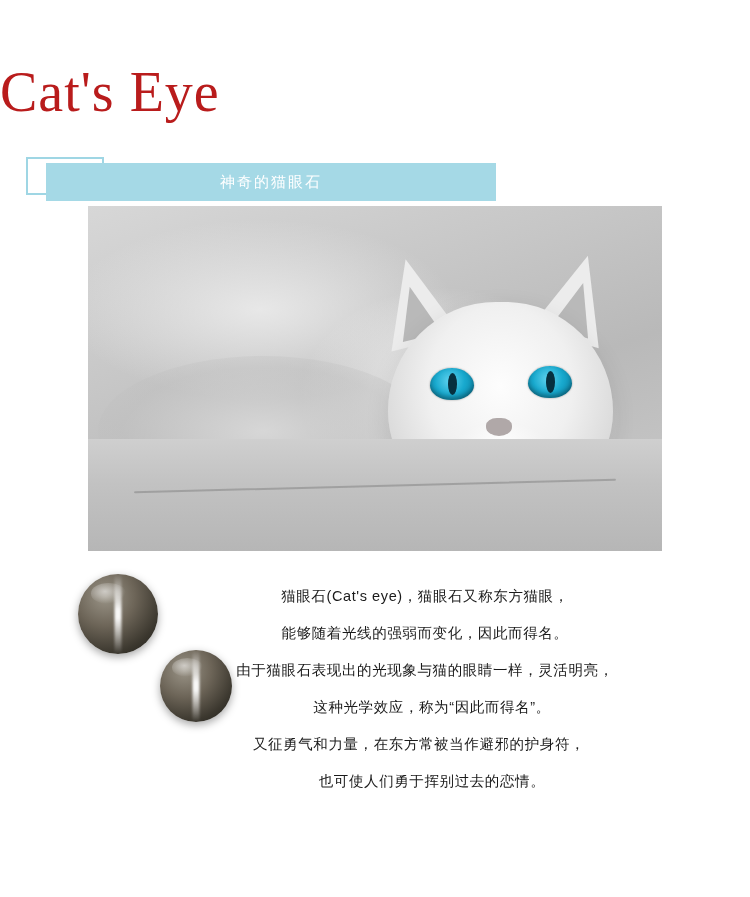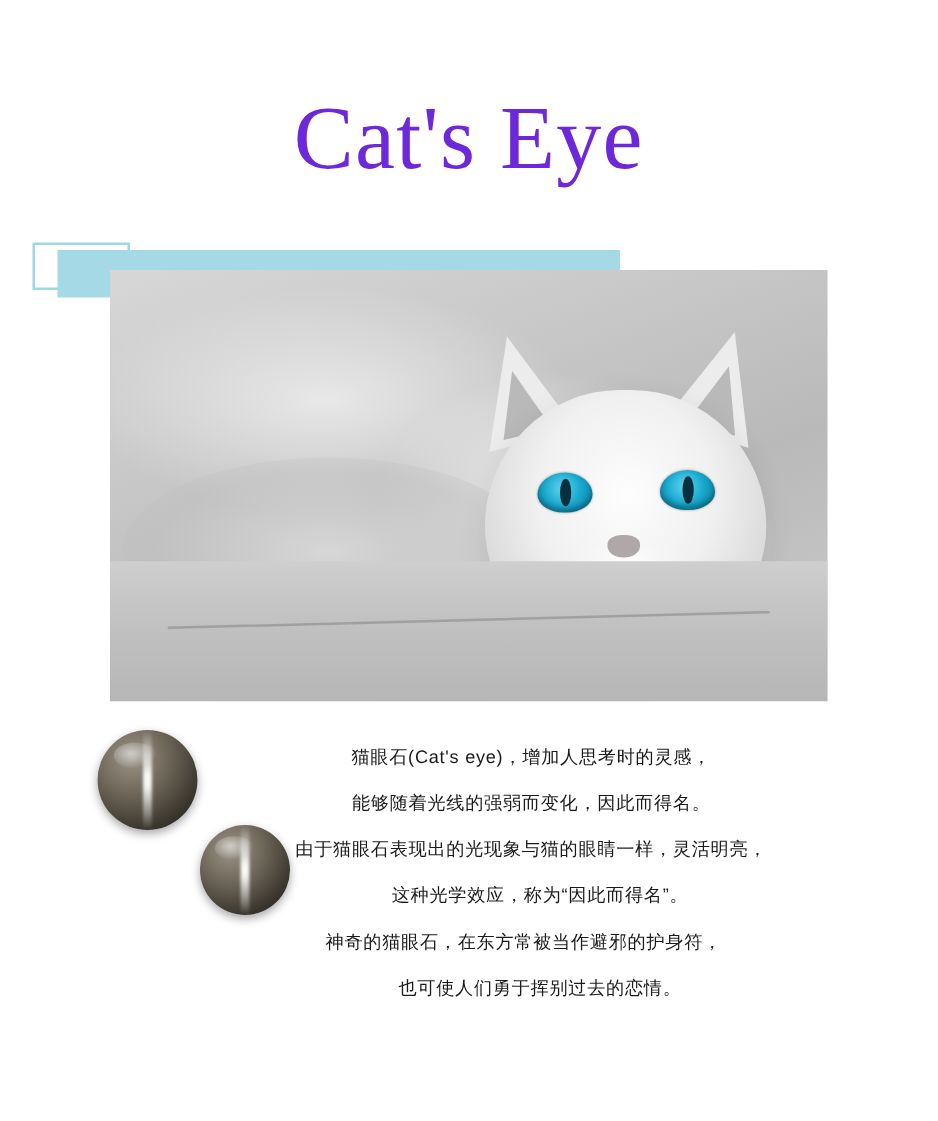--- a/index.html
+++ b/index.html
@@ -15,26 +15,25 @@
     position: relative;
   }
   .page {
     position: relative;
     width: 750px;
     height: 897px;
   }
 
   
   .title-main {
-    text-align: center;
     font-family: "Liberation Serif", serif;
-    font-size: 72px;
+    font-size: 56px;
     line-height: 1;
     letter-spacing: 1px;
-    color: #6d28d9;
+    color: #b91c1c;
     padding-top: 26px;
     font-weight: 400;
   }
 
   .subtitle-row {
     position: relative;
     margin-top: 14px;
     height: 40px;
   }
   .subtitle-bar-outline {
@@ -50,27 +49,27 @@
     position: absolute;
     left: 46px;
     top: 6px;
     width: 450px;
     height: 38px;
     background: #a5d9e6;
   }
   .subtitle-text {
     position: absolute;
     left: 46px;
-    top: 22px;
+    top: 6px;
     width: 450px;
     height: 38px;
     line-height: 38px;
     text-align: center;
     color: #ffffff;
-    font-size: 23px;
+    font-size: 15px;
     letter-spacing: 2px;
     font-family: "Liberation Sans", sans-serif;
   }
 
   
   .hero-wrap {
     position: absolute;
     left: 88px;
     top: 168px;
     width: 574px;
@@ -273,21 +272,21 @@
   <div class="gem gem-1">
     <div class="sheen"></div>
     <div class="chatoyance"></div>
   </div>
   <div class="gem gem-2">
     <div class="sheen"></div>
     <div class="chatoyance"></div>
   </div>
 
   <div class="body-text">
-    <p class="indent-1">猫眼石(Cat's eye)，增加人思考时的灵感，</p>
+    <p class="indent-1">猫眼石(Cat's eye)，猫眼石又称东方猫眼，</p>
     <p class="indent-1">能够随着光线的强弱而变化，因此而得名。</p>
     <p class="indent-1">由于猫眼石表现出的光现象与猫的眼睛一样，灵活明亮，</p>
     <p class="indent-2">这种光学效应，称为“因此而得名”。</p>
-    <p class="indent-4">神奇的猫眼石，在东方常被当作避邪的护身符，</p>
+    <p class="indent-4">又征勇气和力量，在东方常被当作避邪的护身符，</p>
     <p class="indent-2">也可使人们勇于挥别过去的恋情。</p>
   </div>
 
 </div>
 
 </body></html>

